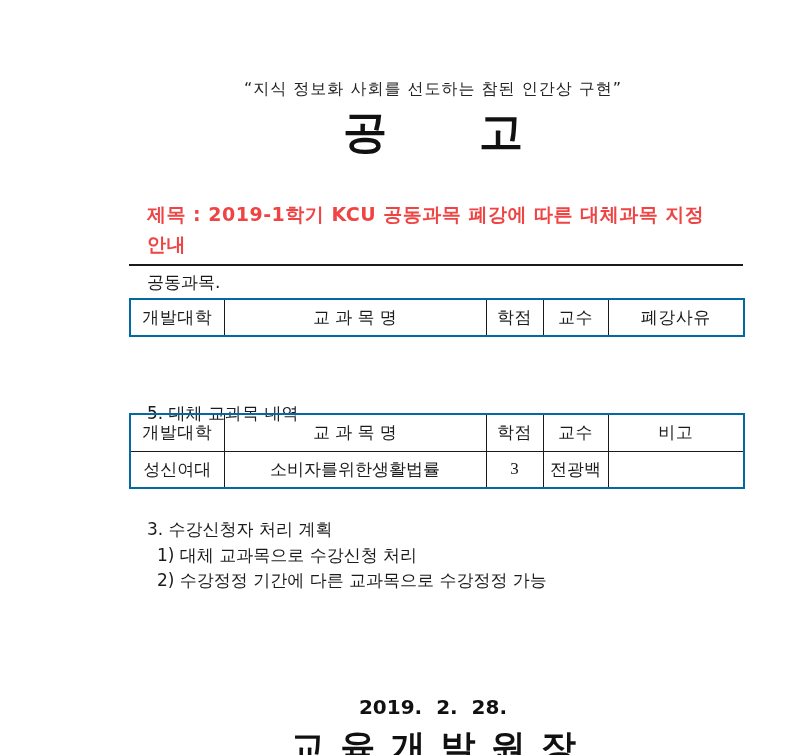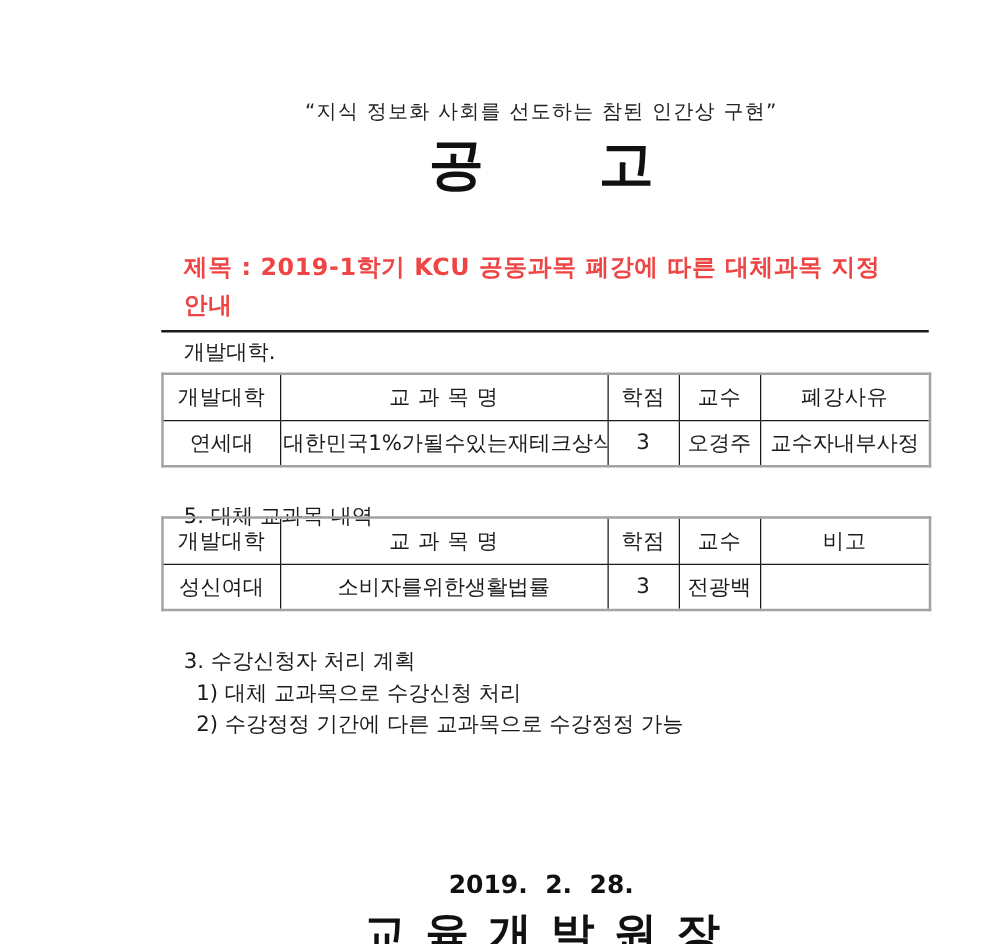--- a/index.html
+++ b/index.html
@@ -110,21 +110,21 @@
   table.doc-table th, table.doc-table td {
     border: 1px solid #1a1a1a;
     text-align: center;
     vertical-align: middle;
     height: 37px;
     font-weight: normal;
     padding: 0 2px;
     overflow: hidden;
     white-space: nowrap;
   }
-  table.doc-table { border: 2px solid #a3a3a3; }
+  table.doc-table { border: 2px solid #0369a1; font-family: Liberation Serif, serif; }
   table.doc-table tr.header-row th { letter-spacing: 0.5px; }
   .col-univ   { width: 94px; }
   .col-course { width: 262px; }
   .col-credit { width: 57px; }
   .col-prof   { width: 65px; }
   .col-etc    { width: 136px; }
   .footer-date {
     position: absolute;
     top: 638px;
     left: 0;
@@ -157,45 +157,38 @@
 <div class="page">
 
   <div class="scan-edge"></div>
 
   <div class="slogan">“지식 정보화 사회를 선도하는 참된 인간상 구현”</div>
 
   <div class="notice-heading">공      고</div>
 
   <div class="subject">제목 : 2019-1학기 KCU 공동과목 폐강에 따른 대체과목 지정 안내</div>
 
-  <div class="intro-line2">개발대학.</div>
+  <div class="intro-line2">공동과목.</div>
 
 
   <table class="doc-table table-1">
     <colgroup>
       <col class="col-univ">
         <col class="col-course">
         <col class="col-credit">
         <col class="col-prof">
         <col class="col-etc">
     </colgroup>
     <tbody>
       <tr class="header-row">
         <th>개발대학</th>
         <th>교 과 목 명</th>
         <th>학점</th>
         <th>교수</th>
         <th>폐강사유</th>
-      </tr>
-      <tr>
-        <td>연세대</td>
-        <td>대한민국1%가될수있는재테크상식</td>
-        <td>3</td>
-        <td>오경주</td>
-        <td>교수자내부사정</td>
       </tr>
     </tbody>
   </table>
 
   <div class="sec-heading sec2-heading">5. 대체 교과목 내역</div>
 
   <table class="doc-table table-2">
     <colgroup>
       <col class="col-univ">
         <col class="col-course">

